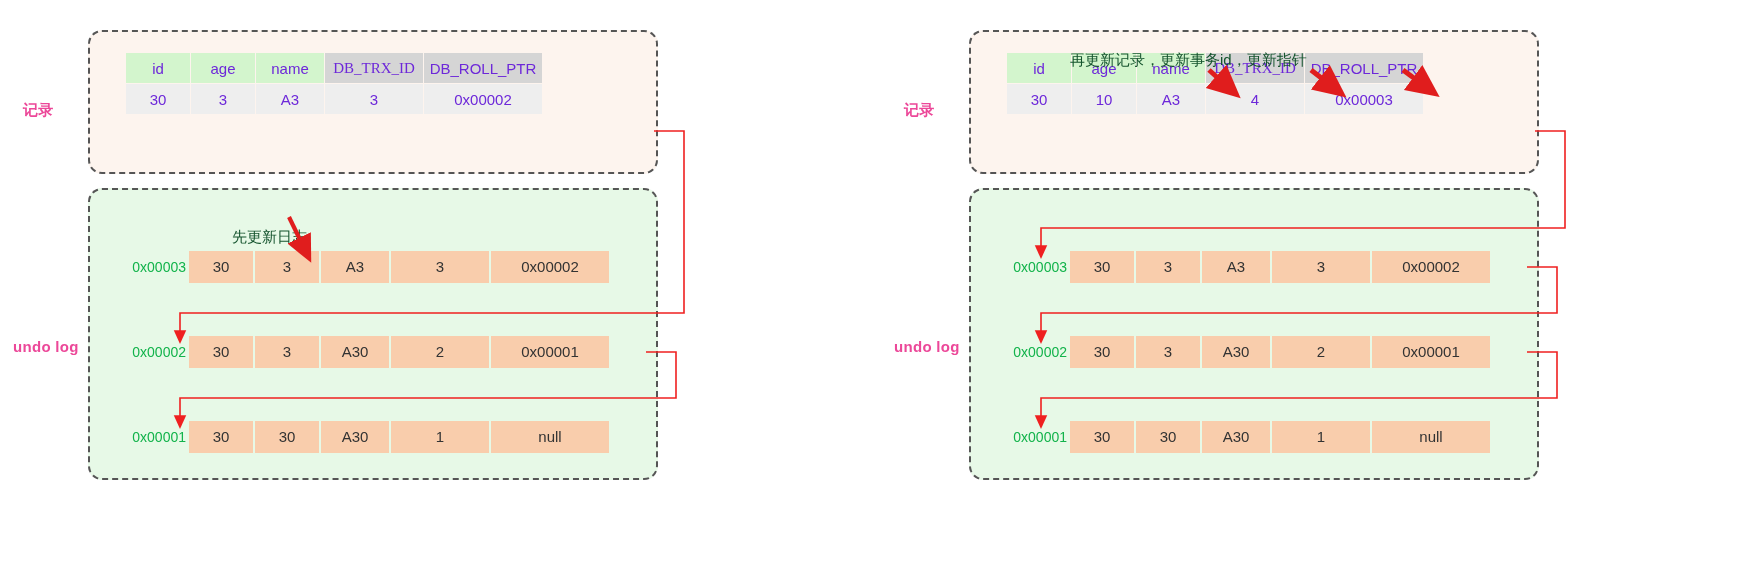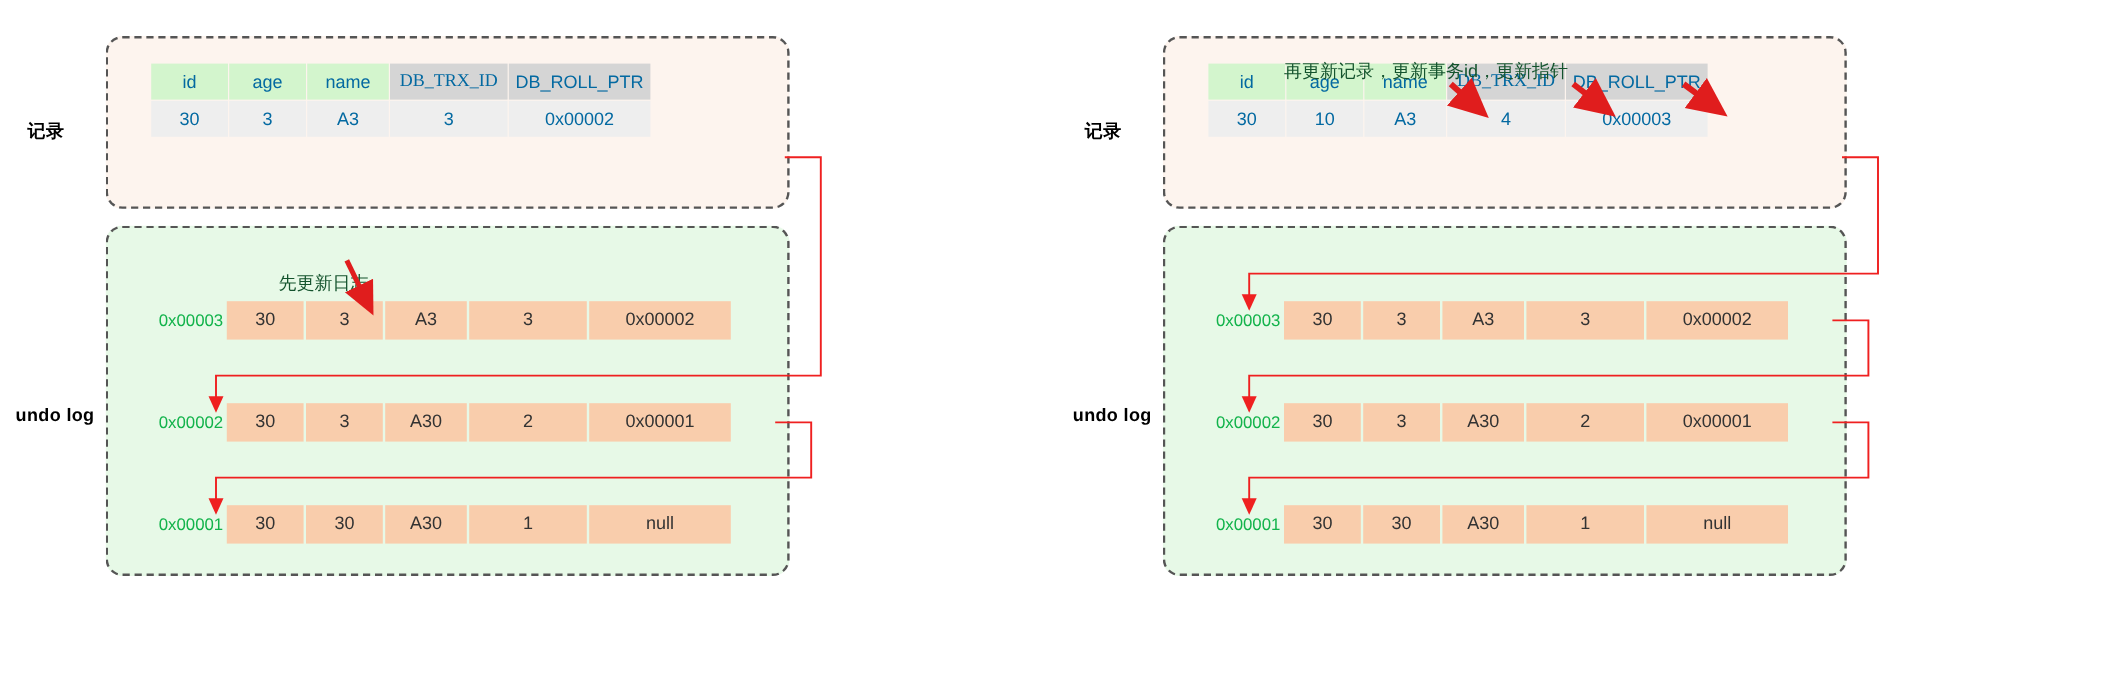--- a/index.html
+++ b/index.html
@@ -24,21 +24,21 @@
     top: 0;
     width: 882px;
     height: 580px;
   }
   .panel-left  { left: 0; }
   .panel-right { left: 881px; }
 
   
   .side-label {
     position: absolute;
-    color: #000000;
+    color: #ec4899;
     font-weight: bold;
     font-size: 15px;
     letter-spacing: 0.3px;
     white-space: nowrap;
     line-height: 1;
   }
   .label-record { left: 23px; top: 102px; }
   .label-undo   { left: 13px; top: 339px; }
 
   
@@ -68,21 +68,21 @@
     position: absolute;
     left: 125px;
     top: 52px;
     border-collapse: separate;
     border-spacing: 1px;
     table-layout: fixed;
   }
   .rec-table th, .rec-table td {
     font-weight: normal;
     font-size: 15px;
-    color: #0369a1;
+    color: #6d28d9;
     text-align: center;
     height: 30px;
     padding: 0 4px;
     box-sizing: border-box;
     white-space: nowrap;
   }
   .rec-table th.k  { background: #d3f5cd; }
   .rec-table th.sys{ background: #d5d5d5; }
   .rec-table td    { background: #eeeeee; }
   .col-id   { width: 64px; }

